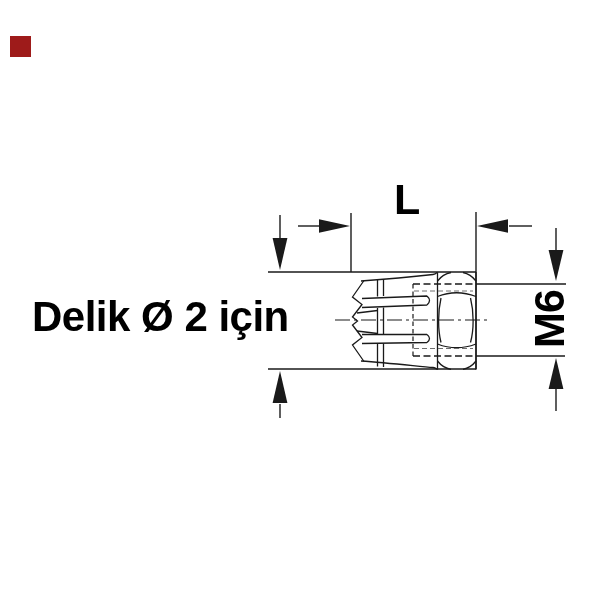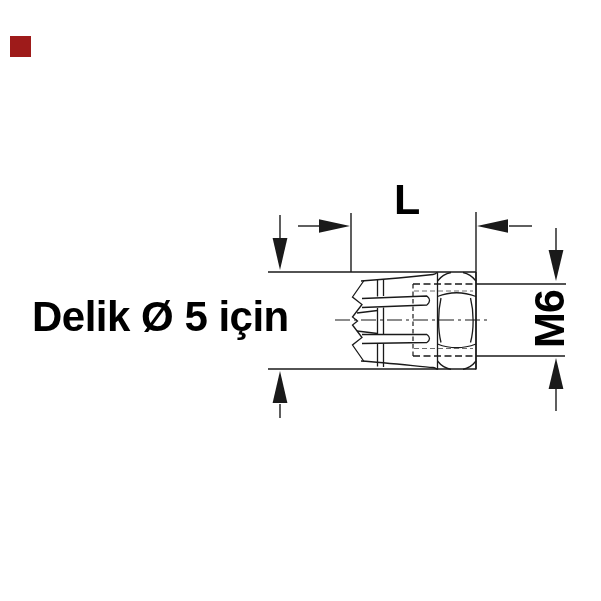--- a/index.html
+++ b/index.html
@@ -90,17 +90,17 @@
 
     <g fill="none">
       <path d="M413,284 H476" stroke="var(--line)" stroke-width="1.3" stroke-dasharray="7 3.5"></path>
       <path d="M413,356 H476" stroke="var(--line)" stroke-width="1.3" stroke-dasharray="7 3.5"></path>
       <path d="M413,284 V356" stroke="var(--line)" stroke-width="1.2" stroke-dasharray="4.5 3"></path>
       <path d="M414,291 H473" stroke="var(--line2)" stroke-width="1" stroke-dasharray="5 3"></path>
       <path d="M414,348.5 H473" stroke="var(--line2)" stroke-width="1" stroke-dasharray="5 3"></path>
     </g>
   </svg>
 
-  <div class="lbl lbl-note">Delik Ø 5 için</div>
+  <div class="lbl lbl-note">Delik Ø 2 için</div>
   <div class="lbl lbl-length">L</div>
   <div class="lbl lbl-thread">M6</div>
 
 </div>
 
 </body></html>

